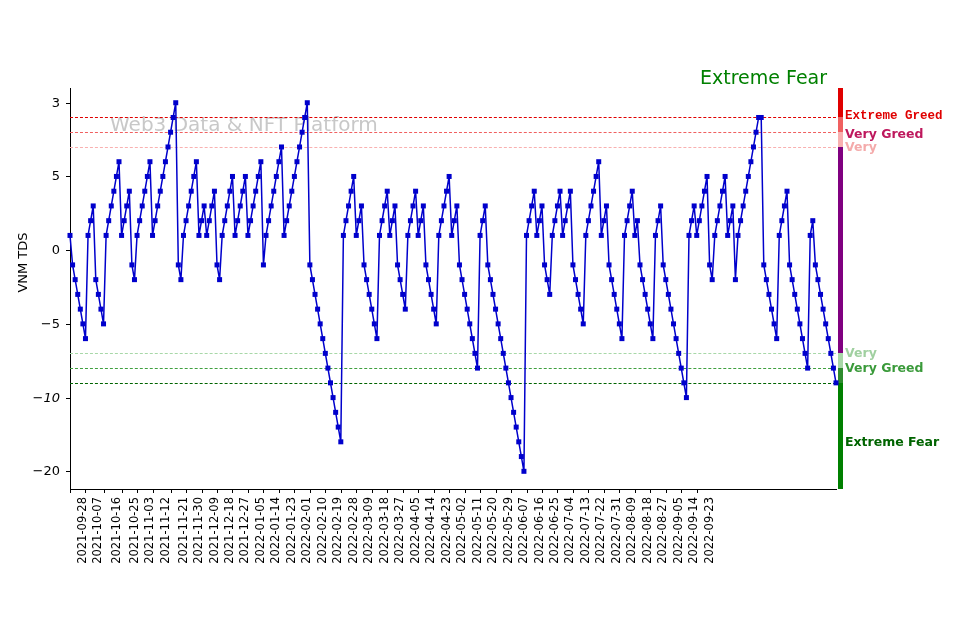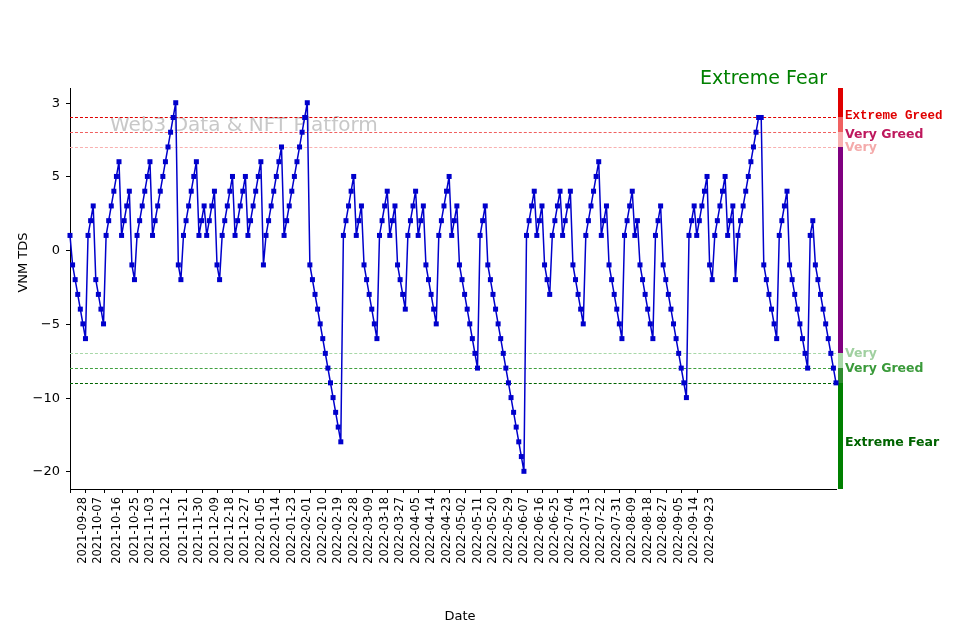--- a/index.html
+++ b/index.html
@@ -135,33 +135,32 @@
 
 
   <div id="annot-zone">Extreme Fear</div>
 
   <div class="watermark" id="wm2">Web3 Data &amp; NFT Platform</div>
 
   <div class="axis-line" id="axis-left"></div>
   <div class="axis-line" id="axis-bottom"></div>
 
   <div id="ylabel">VNM TDS</div>
-  <div id="xlabel">Date</div>
 
   <div id="yticks">
       <div class="ytick-mark" style="top: 102.743px;"></div>
       <div class="ytick-label" style="top: 102.743px; left: 8px;">3</div>
       <div class="ytick-mark" style="top: 176.456px;"></div>
       <div class="ytick-label" style="top: 176.456px; left: 8px;">5</div>
       <div class="ytick-mark" style="top: 250.169px;"></div>
       <div class="ytick-label" style="top: 250.169px; left: 8px;">0</div>
       <div class="ytick-mark" style="top: 323.882px;"></div>
       <div class="ytick-label" style="top: 323.882px; left: 8px;">−5</div>
       <div class="ytick-mark" style="top: 397.596px;"></div>
-      <div class="ytick-label" style="top: 397.596px; left: 8px;">−10</div>
+      <div class="ytick-label" style="top: 397.596px; left: 8px; font-style: italic;">−10</div>
       <div class="ytick-mark" style="top: 471.309px;"></div>
       <div class="ytick-label" style="top: 471.309px; left: 8px;">−20</div>
     </div>
   <div id="thresholds">
       <div class="threshold" style="top: 117.485px; border-top-color: rgb(224, 0, 0); border-top-style: dashed;"></div>
       <div class="threshold" style="top: 132.228px; border-top-color: rgb(240, 96, 96); border-top-style: dashed;"></div>
       <div class="threshold" style="top: 146.971px; border-top-color: rgb(249, 176, 176); border-top-style: dashed;"></div>
       <div class="threshold" style="top: 353.368px; border-top-color: rgb(168, 216, 168); border-top-style: dashed;"></div>
       <div class="threshold" style="top: 368.11px; border-top-color: rgb(64, 160, 64); border-top-style: dashed;"></div>
       <div class="threshold" style="top: 382.853px; border-top-color: rgb(0, 100, 0); border-top-style: dashed;"></div>

